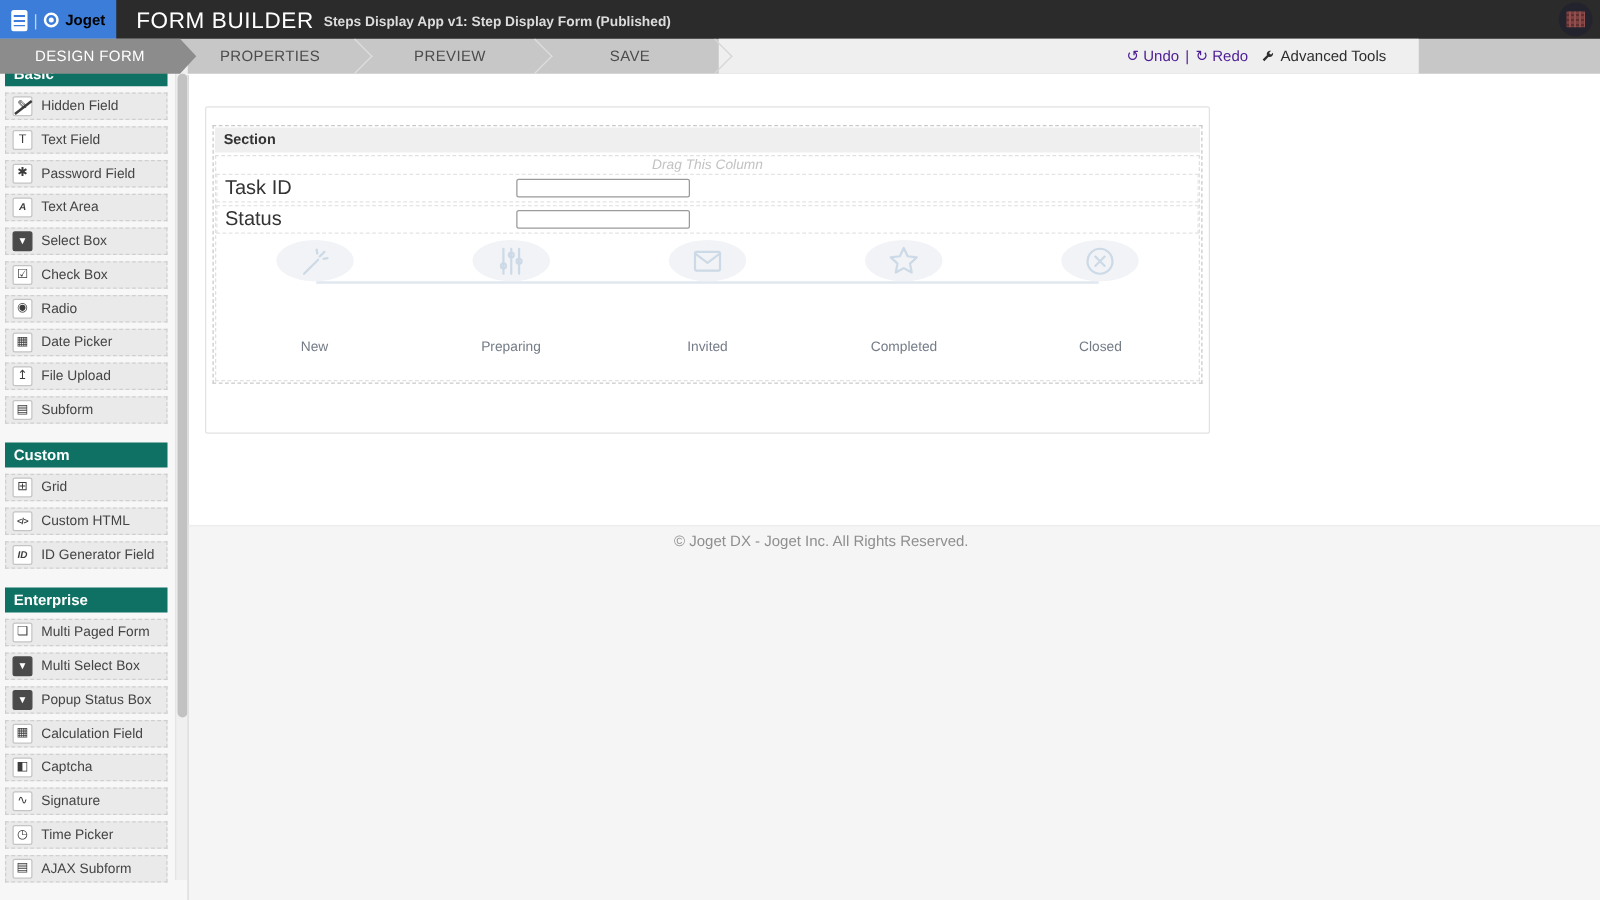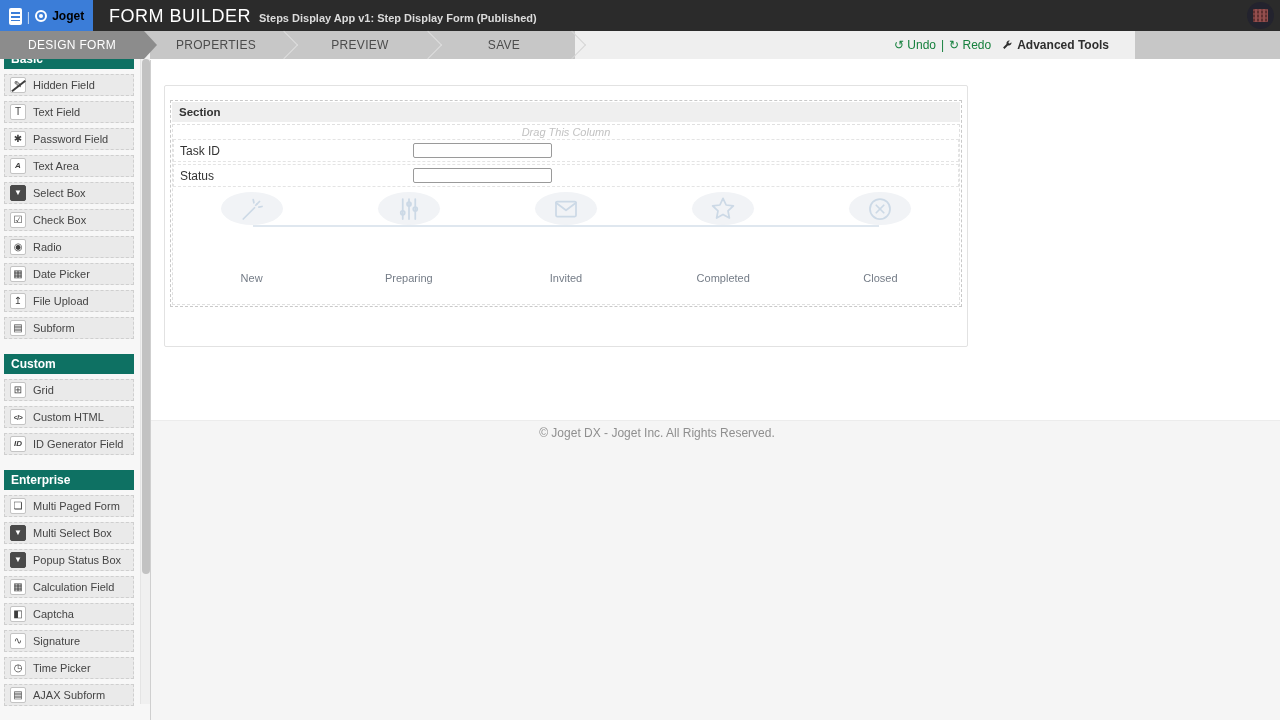--- a/index.html
+++ b/index.html
@@ -28,23 +28,23 @@
   .tab { position:relative; width:144px; height:28px; display:flex; align-items:center; justify-content:center;
          font-size:12px; color:#4c4c4c; letter-spacing:.3px; cursor:pointer; }
   .tab.active { background:#8c8c8c; color:#fff; z-index:3; }
   .tab.active::after { content:""; position:absolute; right:-13px; top:0; border-top:14px solid transparent;
          border-bottom:14px solid transparent; border-left:13px solid #8c8c8c; }
   .tab.plain::after { content:""; position:absolute; right:-6px; top:4px; width:19px; height:19px;
          border-top:1px solid #dedede; border-right:1px solid #dedede; transform:rotate(45deg); z-index:1; }
   .tab.plain.last::after { border-color:#d6d6d6; }
   .tool-strip { position:absolute; left:575px; top:0; width:560px; height:28px; background:#efefef;
          display:flex; align-items:center; justify-content:flex-end; gap:10px; padding-right:26px; font-size:12px; }
-  .undoredo { color:#15803d; display:flex; align-items:center; gap:5px; }
+  .undoredo { color:#4c1d95; display:flex; align-items:center; gap:5px; }
   .undoredo .btn { cursor:pointer; }
-  .advtools { color:#2e2e2e; font-weight:bold; display:flex; align-items:center; gap:4px; cursor:pointer; }
+  .advtools { color:#2e2e2e; font-weight:normal; display:flex; align-items:center; gap:4px; cursor:pointer; }
   .generate-btn { position:absolute; right:0; top:0; width:145px; height:28px; background:#15766b; color:#fff;
          font-size:12px; letter-spacing:.3px; display:flex; align-items:center; justify-content:center; cursor:pointer; }
 
   
   .sidebar { position:absolute; left:0; top:44px; width:150px; height:700px; background:#f7f7f7; }
   .palette { position:absolute; left:4px; top:5px; width:130px; }
   .pal-header { background:#0e7163; color:#fff; font-size:12px; font-weight:bold; padding:3px 7px; height:20px; margin-bottom:5px; }
   .pal-item { background:#eaeaea; border:1px dashed #cfcfcf; height:22px; margin-bottom:5px; display:flex;
          align-items:center; gap:7px; padding-left:5px; cursor:grab; }
   .pal-item .ibox { width:16px; height:16px; background:#fff; border:1px solid #c4c4c4; border-radius:2px; flex:none;
@@ -63,21 +63,21 @@
   .main { position:absolute; left:150px; top:60px; width:1130px; height:660px; background:#fff; border-left:1px solid #cfcfcf; }
   .gray-below { position:absolute; left:0; top:360px; width:1130px; height:300px; background:#f5f5f5; border-top:1px solid #ececec; }
   .footer-text { position:absolute; left:0; top:366px; width:980px; text-align:center; font-size:12px; color:#8f8f8f;padding-left:32px; }
 
   .paper { position:absolute; left:13px; top:25px; width:804px; height:262px; background:#fff; border:1px solid #e2e2e2; border-radius:2px; }
   .section { position:absolute; left:5px; top:14px; width:792px; height:207px; border:1px dashed #c9c9c9; cursor:move; }
   .section-header { margin:1px; height:20px; background:#efefef; font-size:11.5px; font-weight:bold; color:#333; line-height:20px; padding-left:7px; }
   .column { position:absolute; left:1px; top:23px; right:1px; bottom:1px; border:1px dashed #e0e0e0; cursor:move; }
   .col-hint { text-align:center; font-size:11px; font-style:italic; color:#c2c2c2; height:14px; line-height:14px; }
   .frow { border:1px dashed #e4e4e4; background:#fff; height:23px; margin:0 0 2px 0; display:flex; align-items:center; cursor:move; }
-  .frow .flabel { font-size:12px; color:#333; padding-left:6px; width:239px; flex:none; }
+  .frow .flabel { font-size:16px; color:#333; padding-left:6px; width:239px; flex:none; }
   .frow input { width:139px; height:15px; border:1px solid #9a9a9a; border-radius:2px; font-size:11px; padding:0 3px; }
 
   .steps-el { position:relative; height:118px; margin-top:1px; cursor:move; }
   .steps-row { position:relative; display:flex; height:95px; padding-top:3px; }
   .connector { position:absolute; left:80px; right:80px; top:36px; height:2px; background:#dfe7ef; }
   .step { flex:1; display:flex; flex-direction:column; align-items:center; position:relative;gap:36px; }
   .circle { width:62px; height:66px; border-radius:50%; background:#f1f3f6; display:flex; align-items:center; justify-content:center; z-index:1; }
   .circle svg { stroke:#ccd9e6; fill:none; stroke-width:1.4; stroke-linecap:round; stroke-linejoin:round; }
   .step-label { margin-top:11px; font-size:11px; color:#747c87; }
 </style>

